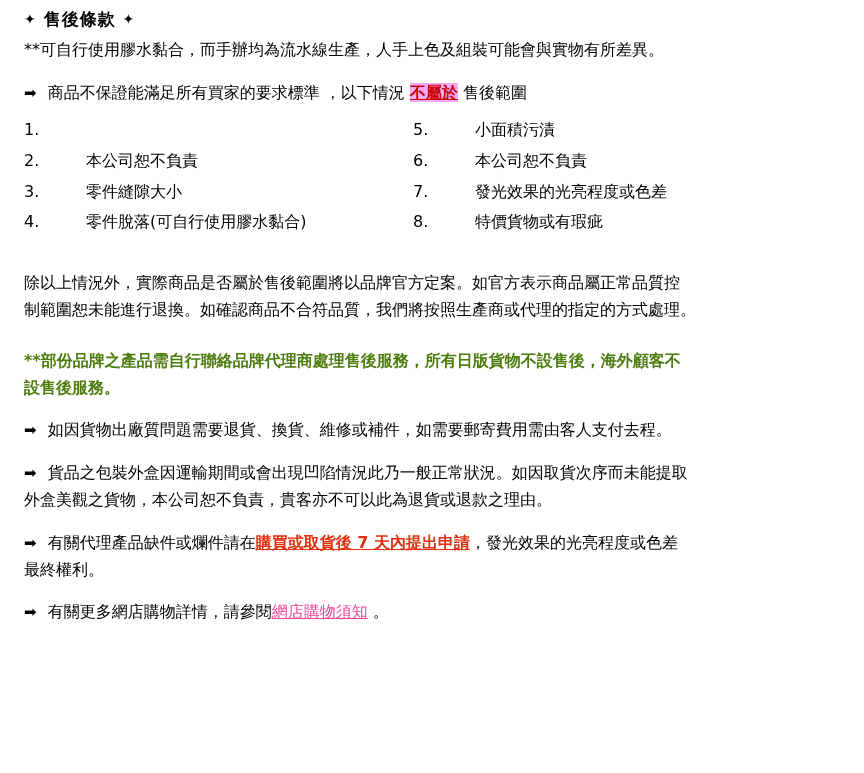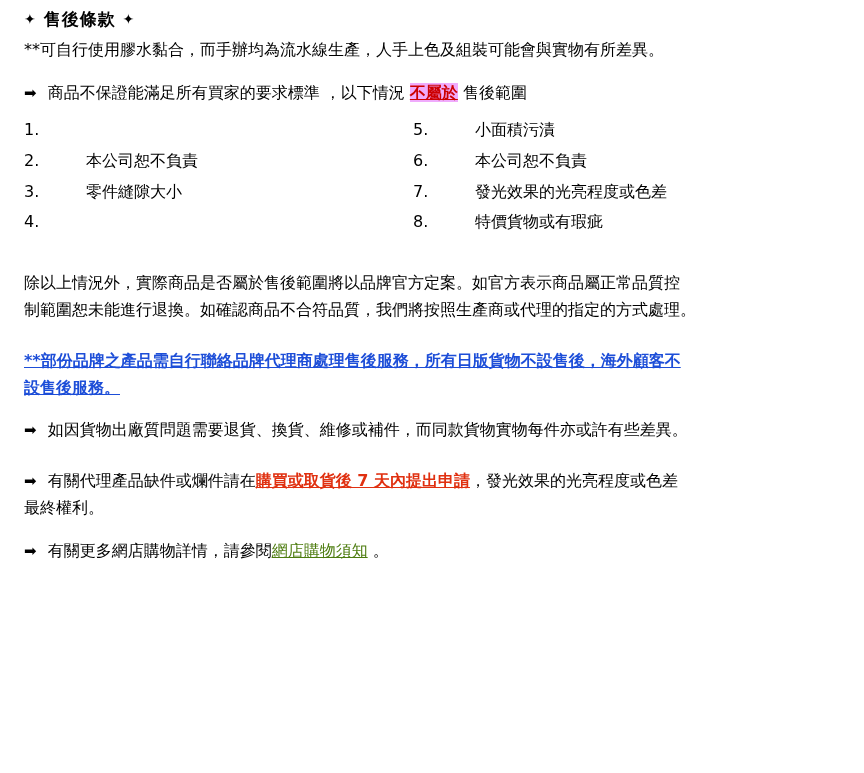--- a/index.html
+++ b/index.html
@@ -45,23 +45,22 @@
     font-size: 15px;
     margin-right: 6px;
   }
   .hl {
     background: #f0abfc;
     color: #cc0000;
     font-weight: bold;
     text-decoration: underline;
   }
   .red {
-    color: #1d4ed8;
-    font-weight: bold;
-    text-decoration: underline;
+    color: #4d7c0f;
+    font-weight: bold;
   }
   .redline {
     color: #e03010;
     font-weight: bold;
     text-decoration: underline;
   }
   .list-wrap {
     display: flex;
     margin-top: 12px;
     margin-bottom: 4px;
@@ -74,21 +73,21 @@
   .li {
     display: flex;
     margin-bottom: 6px;
   }
   .li .num {
     width: 62px;
     flex: 0 0 62px;
   }
   .li .txt { flex: 1; }
   .link {
-    color: #4d7c0f;
+    color: #ec4899;
     text-decoration: underline;
   }
   .body-line { font-size: 16px; }
 </style>
 </head>
 <body>
 
 <div class="page">
 
   <div class="title">
@@ -118,20 +117,21 @@
       <div class="li">
         <span class="num">2.</span>
         <span class="txt">本公司恕不負責</span>
       </div>
       <div class="li">
         <span class="num">3.</span>
         <span class="txt">零件縫隙大小</span>
       </div>
       <div class="li">
         <span class="num">4.</span>
+        <span class="txt">零件脫落(可自行使用膠水黏合)</span>
       </div>
     </div>
     <div class="col right">
       <div class="li">
         <span class="num">5.</span>
         <span class="txt">小面積污漬</span>
       </div>
       <div class="li">
         <span class="num">6.</span>
         <span class="txt">本公司恕不負責</span>
@@ -158,25 +158,32 @@
 
   <div class="para">
     <p class="body-line red">**部份品牌之產品需自行聯絡品牌代理商處理售後服務，所有日版貨物不設售後，海外顧客不</p>
     <p class="body-line red">設售後服務。</p>
   </div>
 
   <div class="gap-sm"></div>
 
   <div class="para">
     <span class="arrow">➡</span>
-    <span>如因貨物出廠質問題需要退貨、換貨、維修或補件，而同款貨物實物每件亦或許有些差異。</span>
-  </div>
-
-  <div class="gap-sm"></div>
-
+    <span>如因貨物出廠質問題需要退貨、換貨、維修或補件，如需要郵寄費用需由客人支付去程。</span>
+  </div>
+
+  <div class="gap-sm"></div>
+
+  <div class="para">
+    <p class="body-line">
+      <span class="arrow">➡</span>
+      <span>貨品之包裝外盒因運輸期間或會出現凹陷情況此乃一般正常狀況。如因取貨次序而未能提取</span>
+    </p>
+    <p class="body-line">外盒美觀之貨物，本公司恕不負責，貴客亦不可以此為退貨或退款之理由。</p>
+  </div>
 
   <div class="gap-sm"></div>
 
   <div class="para">
     <p class="body-line">
       <span class="arrow">➡</span>
       <span>有關代理產品缺件或爛件請在</span><span class="redline">購買或取貨後 7 天內提出申請</span><span>，發光效果的光亮程度或色差</span>
     </p>
     <p class="body-line">最終權利。</p>
   </div>

